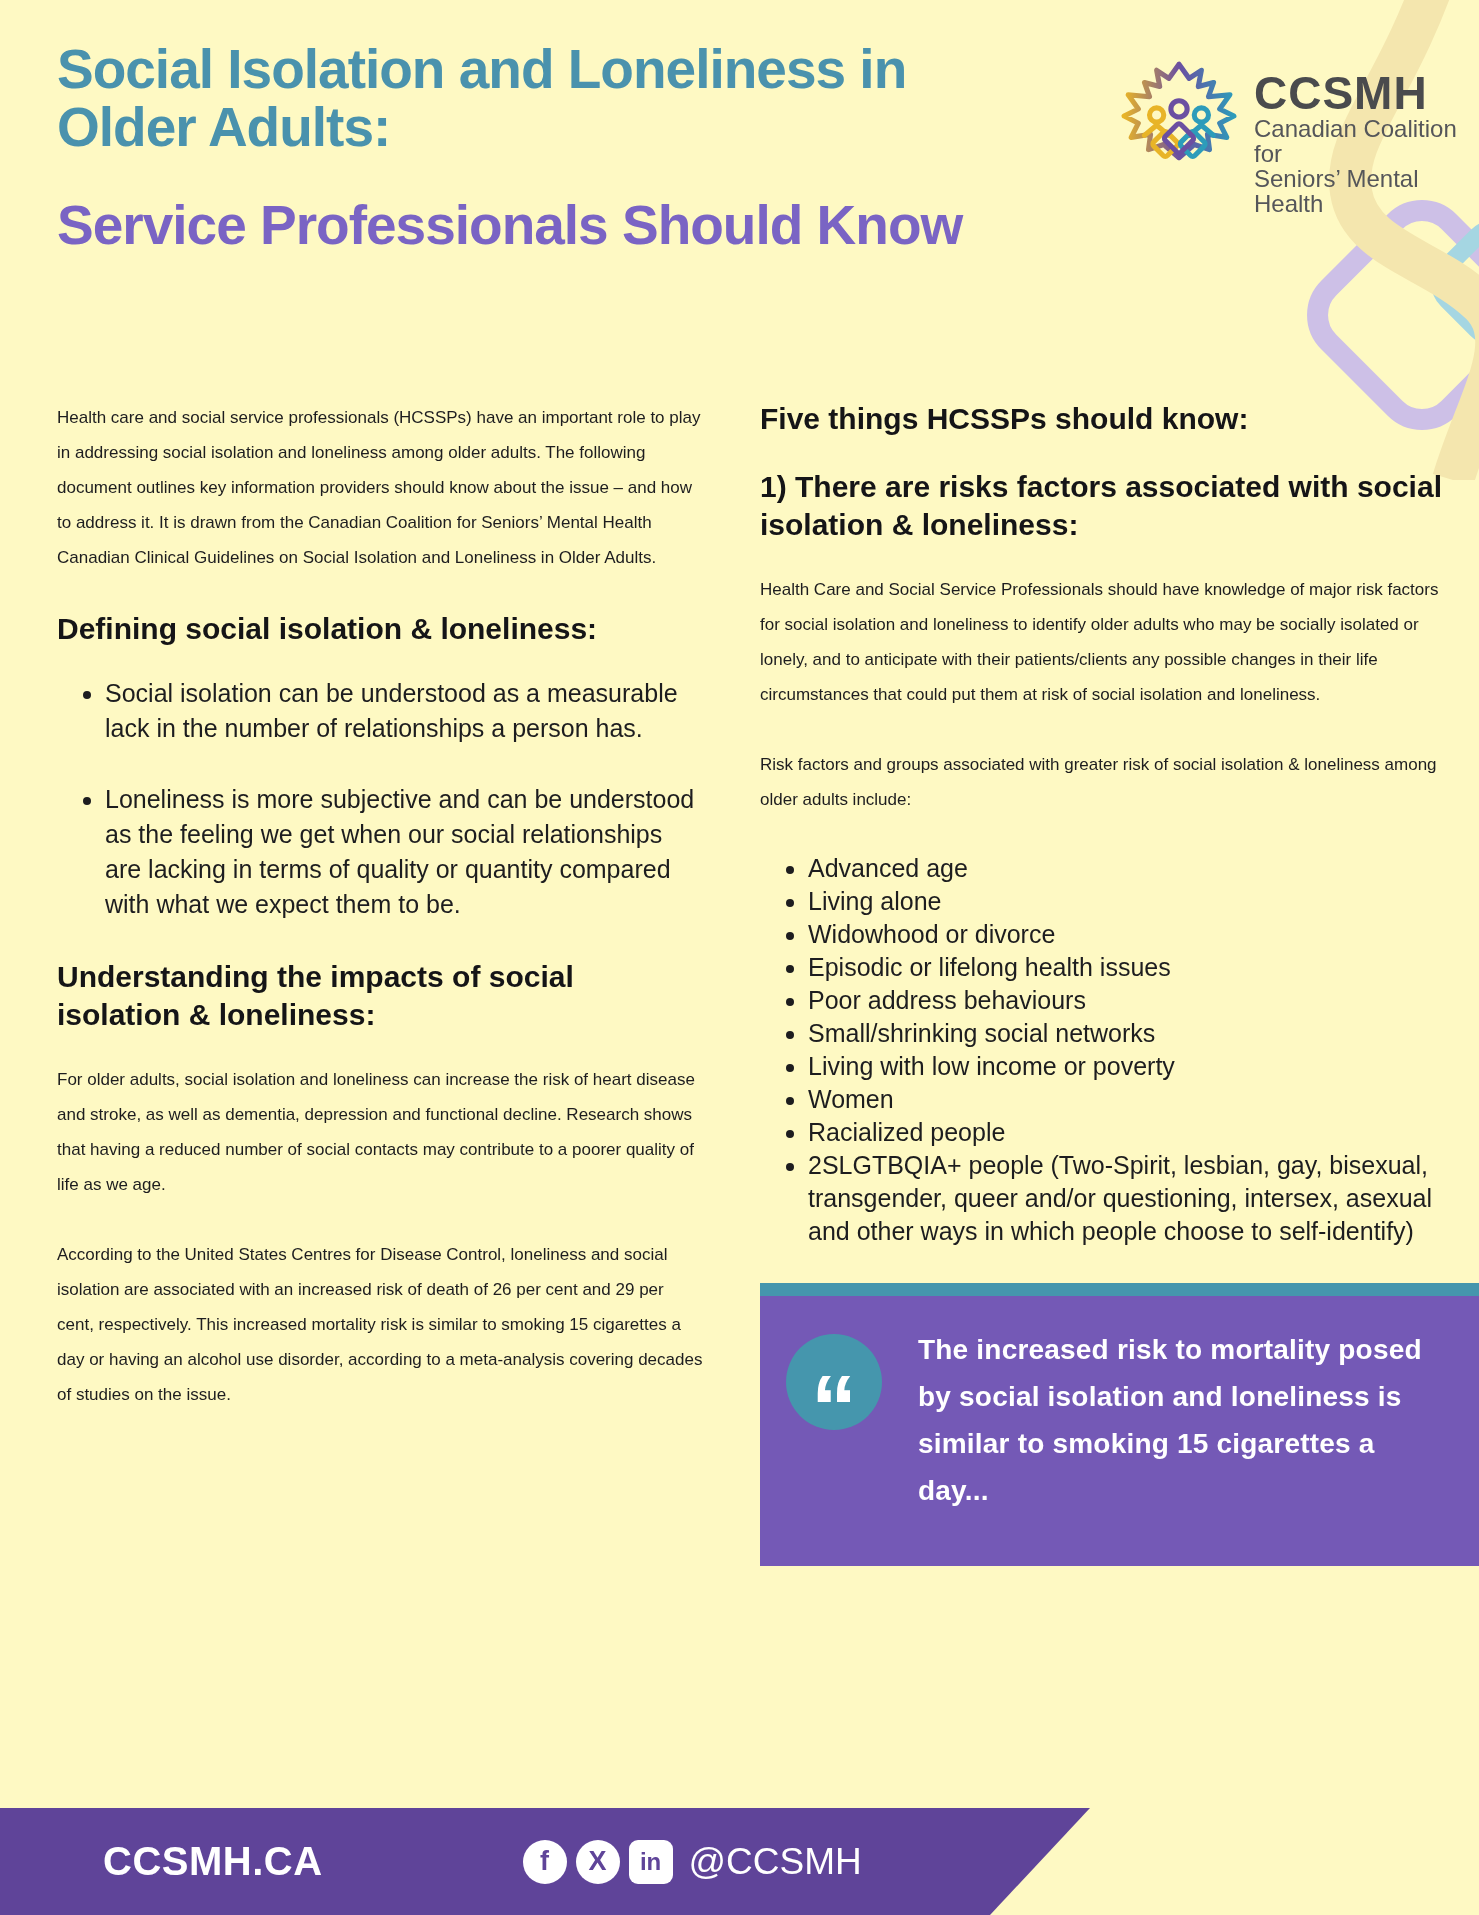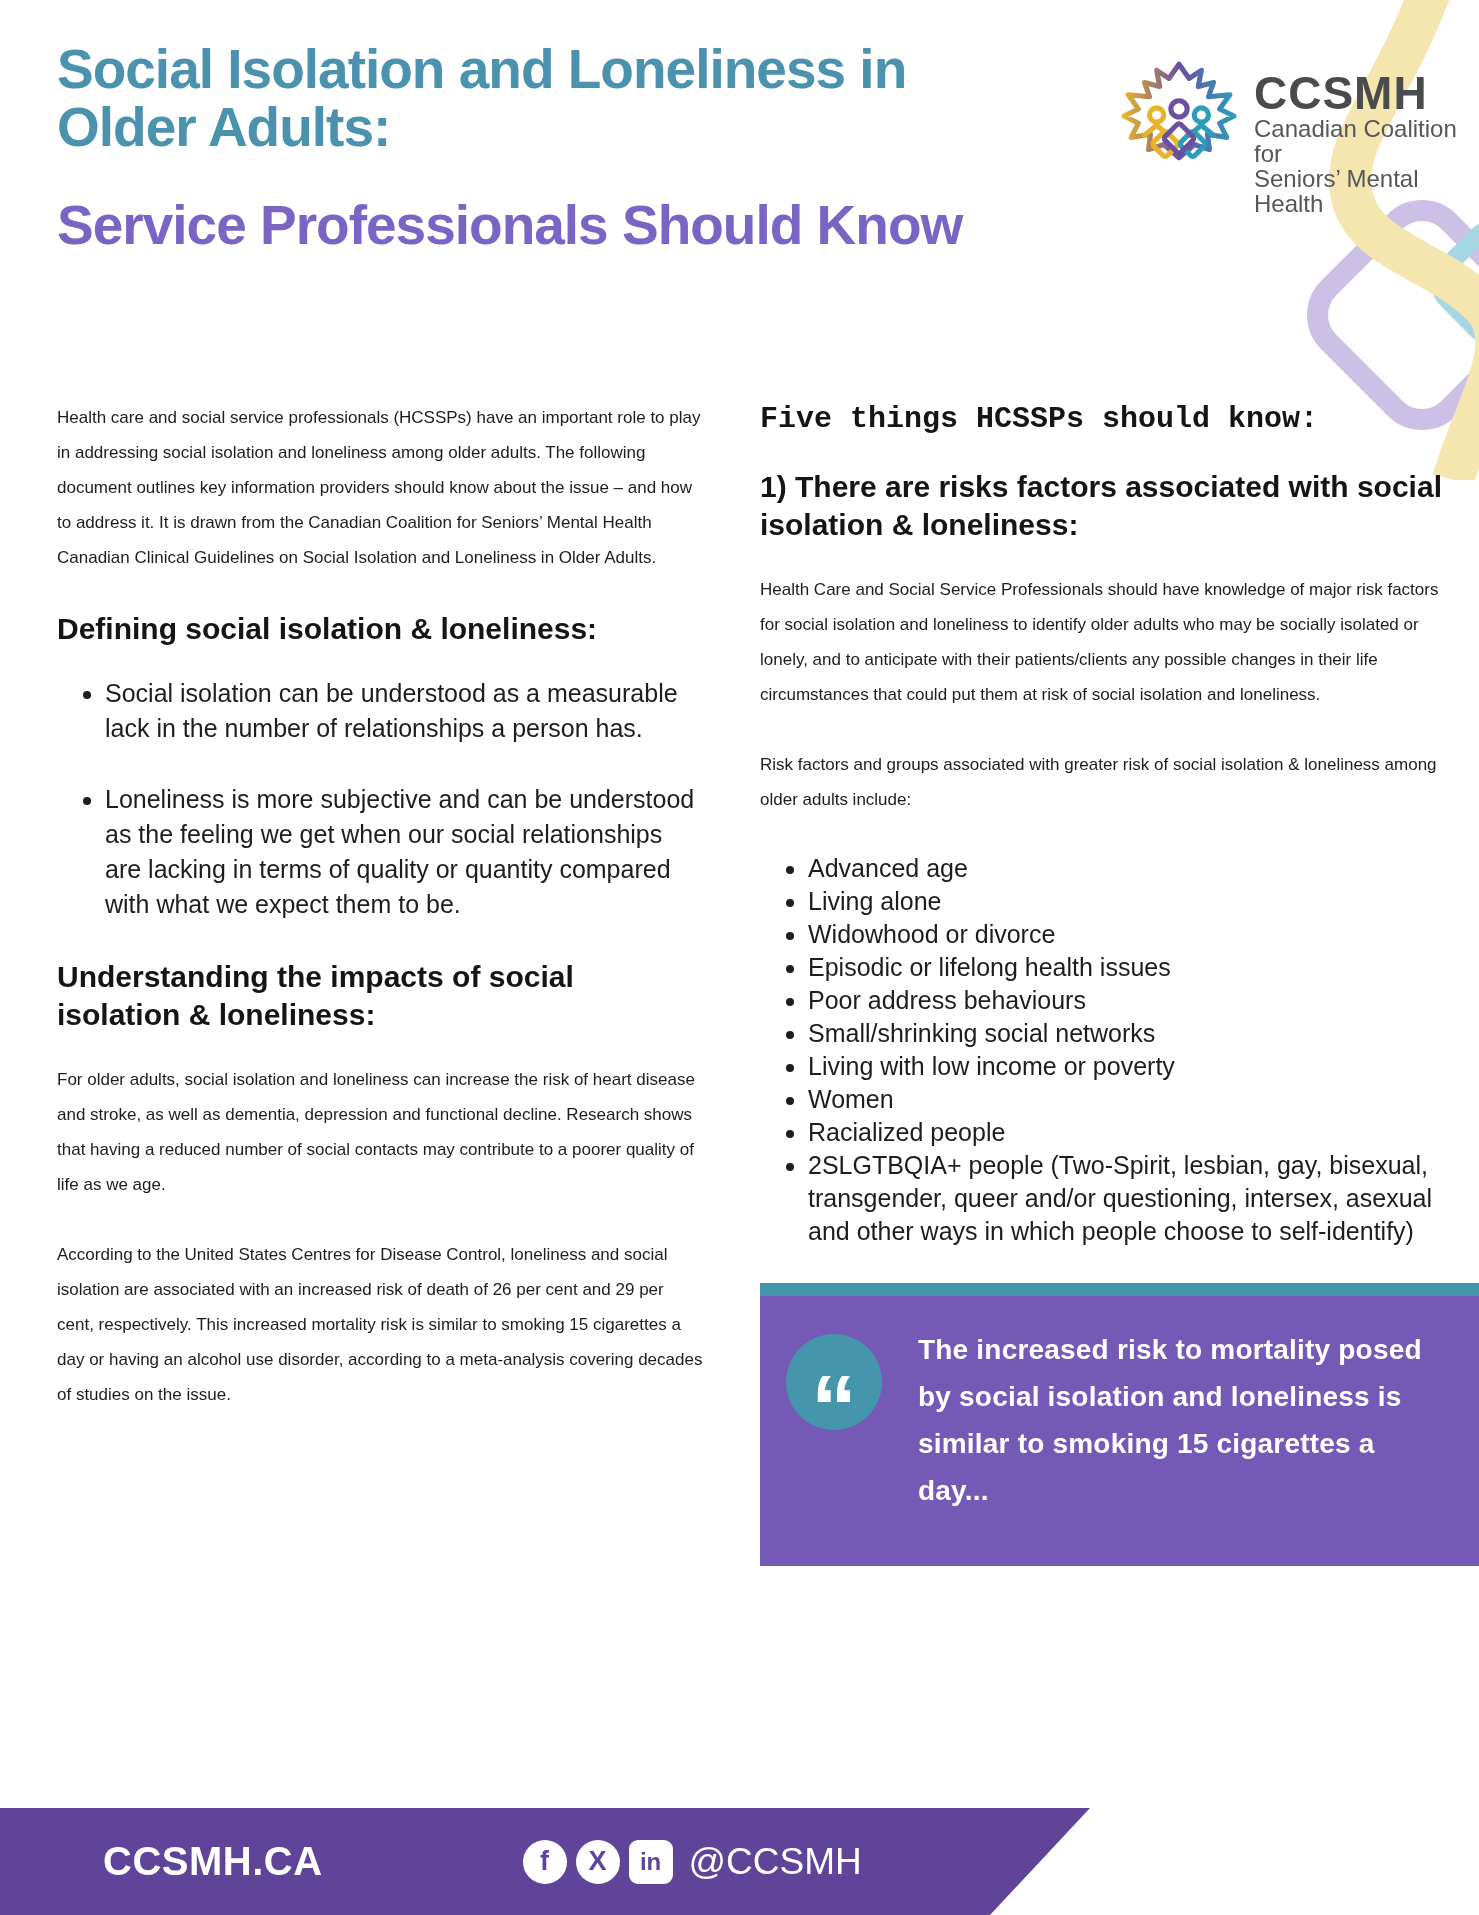--- a/index.html
+++ b/index.html
@@ -1,18 +1,18 @@
 <!DOCTYPE html>
 <html><head>
 <meta charset="utf-8">
 <style>
   html,body{margin:0;padding:0;background:#888;}
   .page{
     position:relative; width:1479px; height:1915px; margin:0 auto;
-    background:#ffffff; overflow:hidden;
+    background:#fef9c3; overflow:hidden;
     font-family:"Liberation Sans", sans-serif; color:#1d1d1f;
   }
   
   .deco{position:absolute; top:0; right:0; z-index:0;}
   
   .titles{position:absolute; left:57px; top:40px; width:1000px; z-index:1;}
   .title-teal, .title-purple{
     font-size:55px; font-weight:700; line-height:58px; letter-spacing:-1px; margin:0;
   }
   .title-teal{color:#4a92ad; margin-bottom:40px;}
@@ -24,21 +24,21 @@
   .logo-text{margin-left:14px; padding-top:12px;}
   .logo-acronym{font-size:46px; font-weight:700; color:#4a4b4d; letter-spacing:1px; line-height:46px;}
   .logo-sub{font-size:24px; color:#55565a; line-height:25px;}
   
   .columns{position:absolute; left:57px; top:400px; width:1422px; display:flex; gap:55px; z-index:1;}
   .col-left{width:648px;}
   .col-right{width:719px;}
   .body-p{font-size:17px; line-height:35px; margin:0 0 35px 0;}
   .col-right .body-p{width:690px;}
   h2.sec-heading{font-size:30px; line-height:38px; font-weight:700; margin:0 0 28px 0; color:#151517;}
-  .col-right h2.first{margin-bottom:30px;font-family:Liberation Mono, monospace;}
+  .col-right h2.first{margin-bottom:30px;}
   ul.doc-list{margin:0 0 35px 0; padding-left:48px; font-size:25px; line-height:35px;}
   ul.doc-list.spread li{margin-bottom:36px;}
   ul.doc-list.tight{line-height:33px;}
   ul.doc-list.tight li{margin-bottom:0;}
   
   .quote-box{width:719px; margin-top:22px;}
   .quote-stripe{height:13px; background:#4596ad; width:100%;}
   .quote-body{background:#7459b6; display:flex; align-items:flex-start; padding:30px 20px 52px 26px;}
   .quote-circle{
     width:96px; height:96px; border-radius:50%; background:#4596ad; flex-shrink:0;

